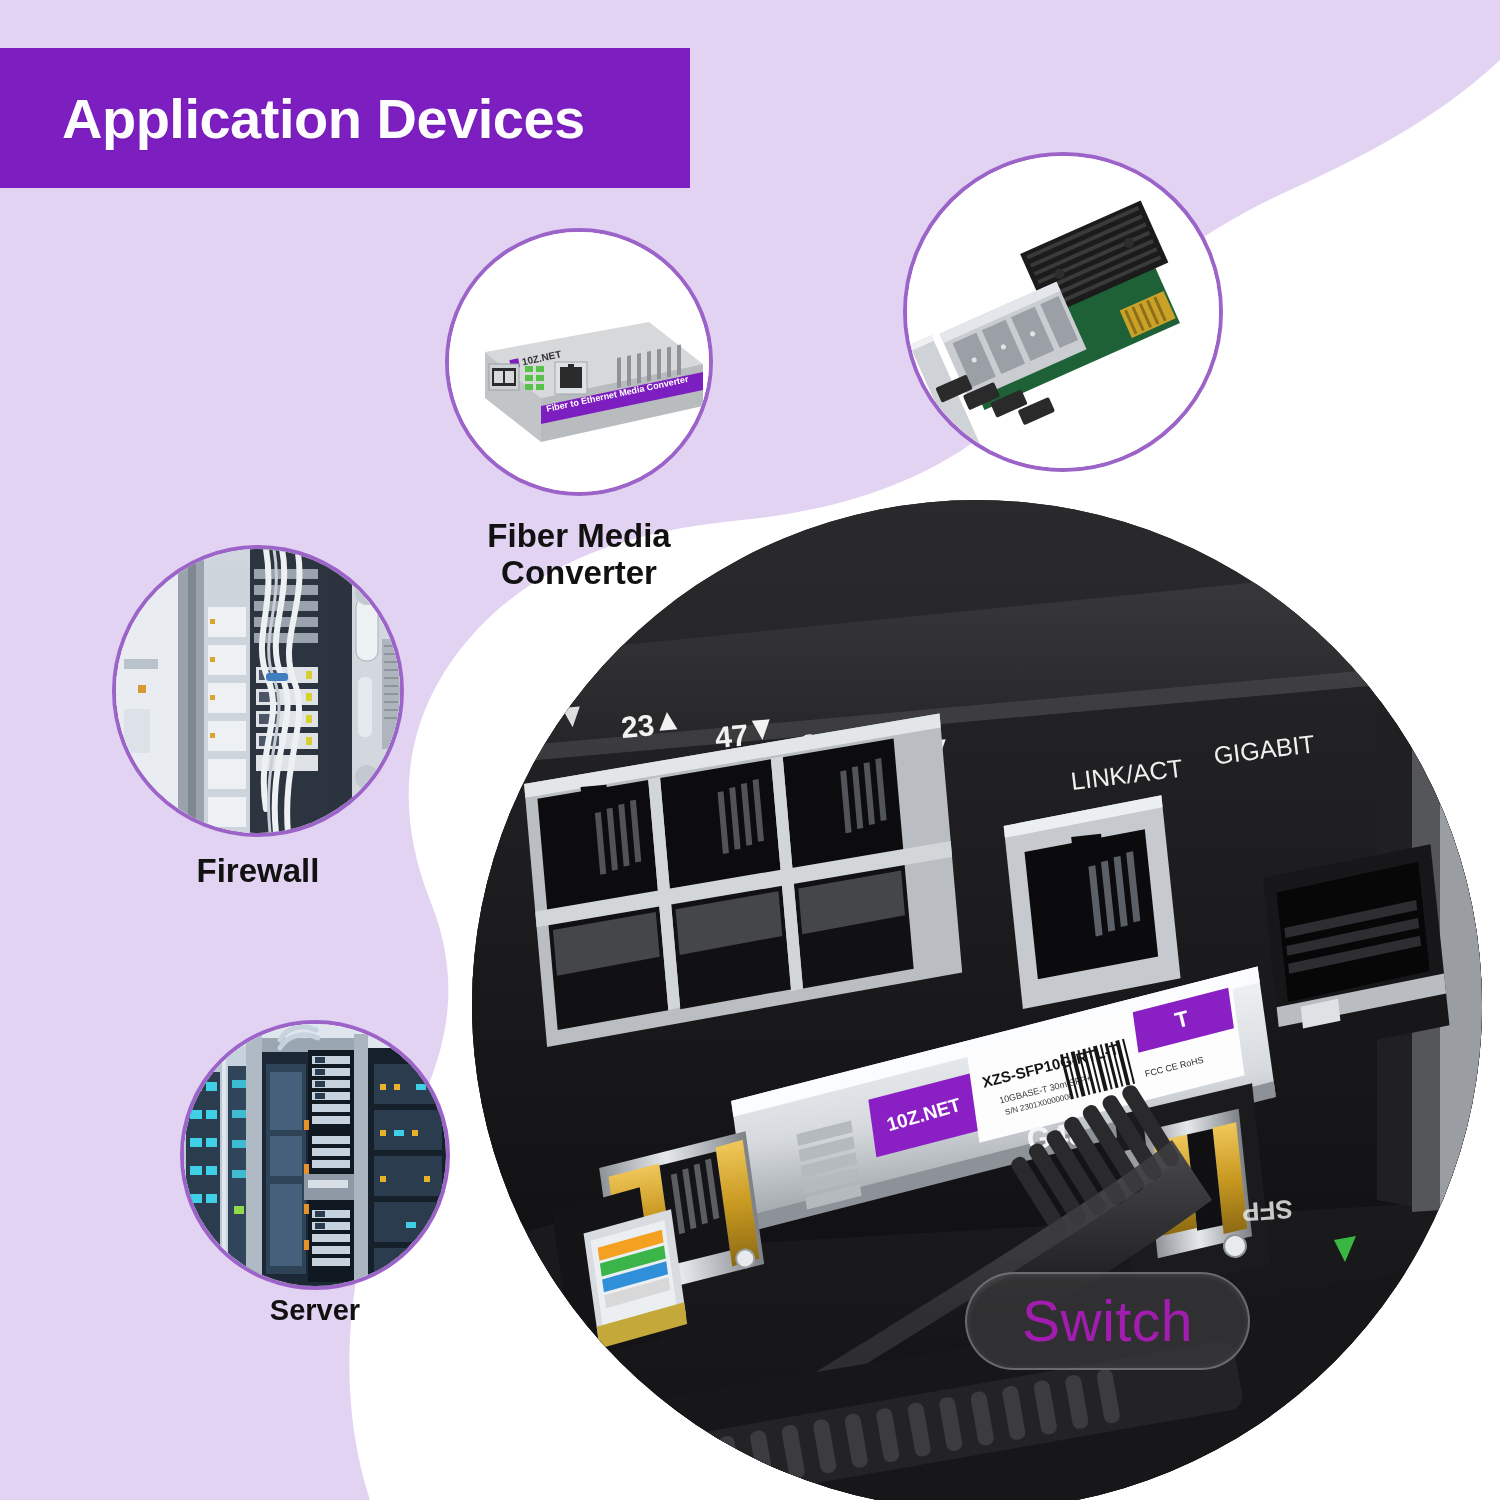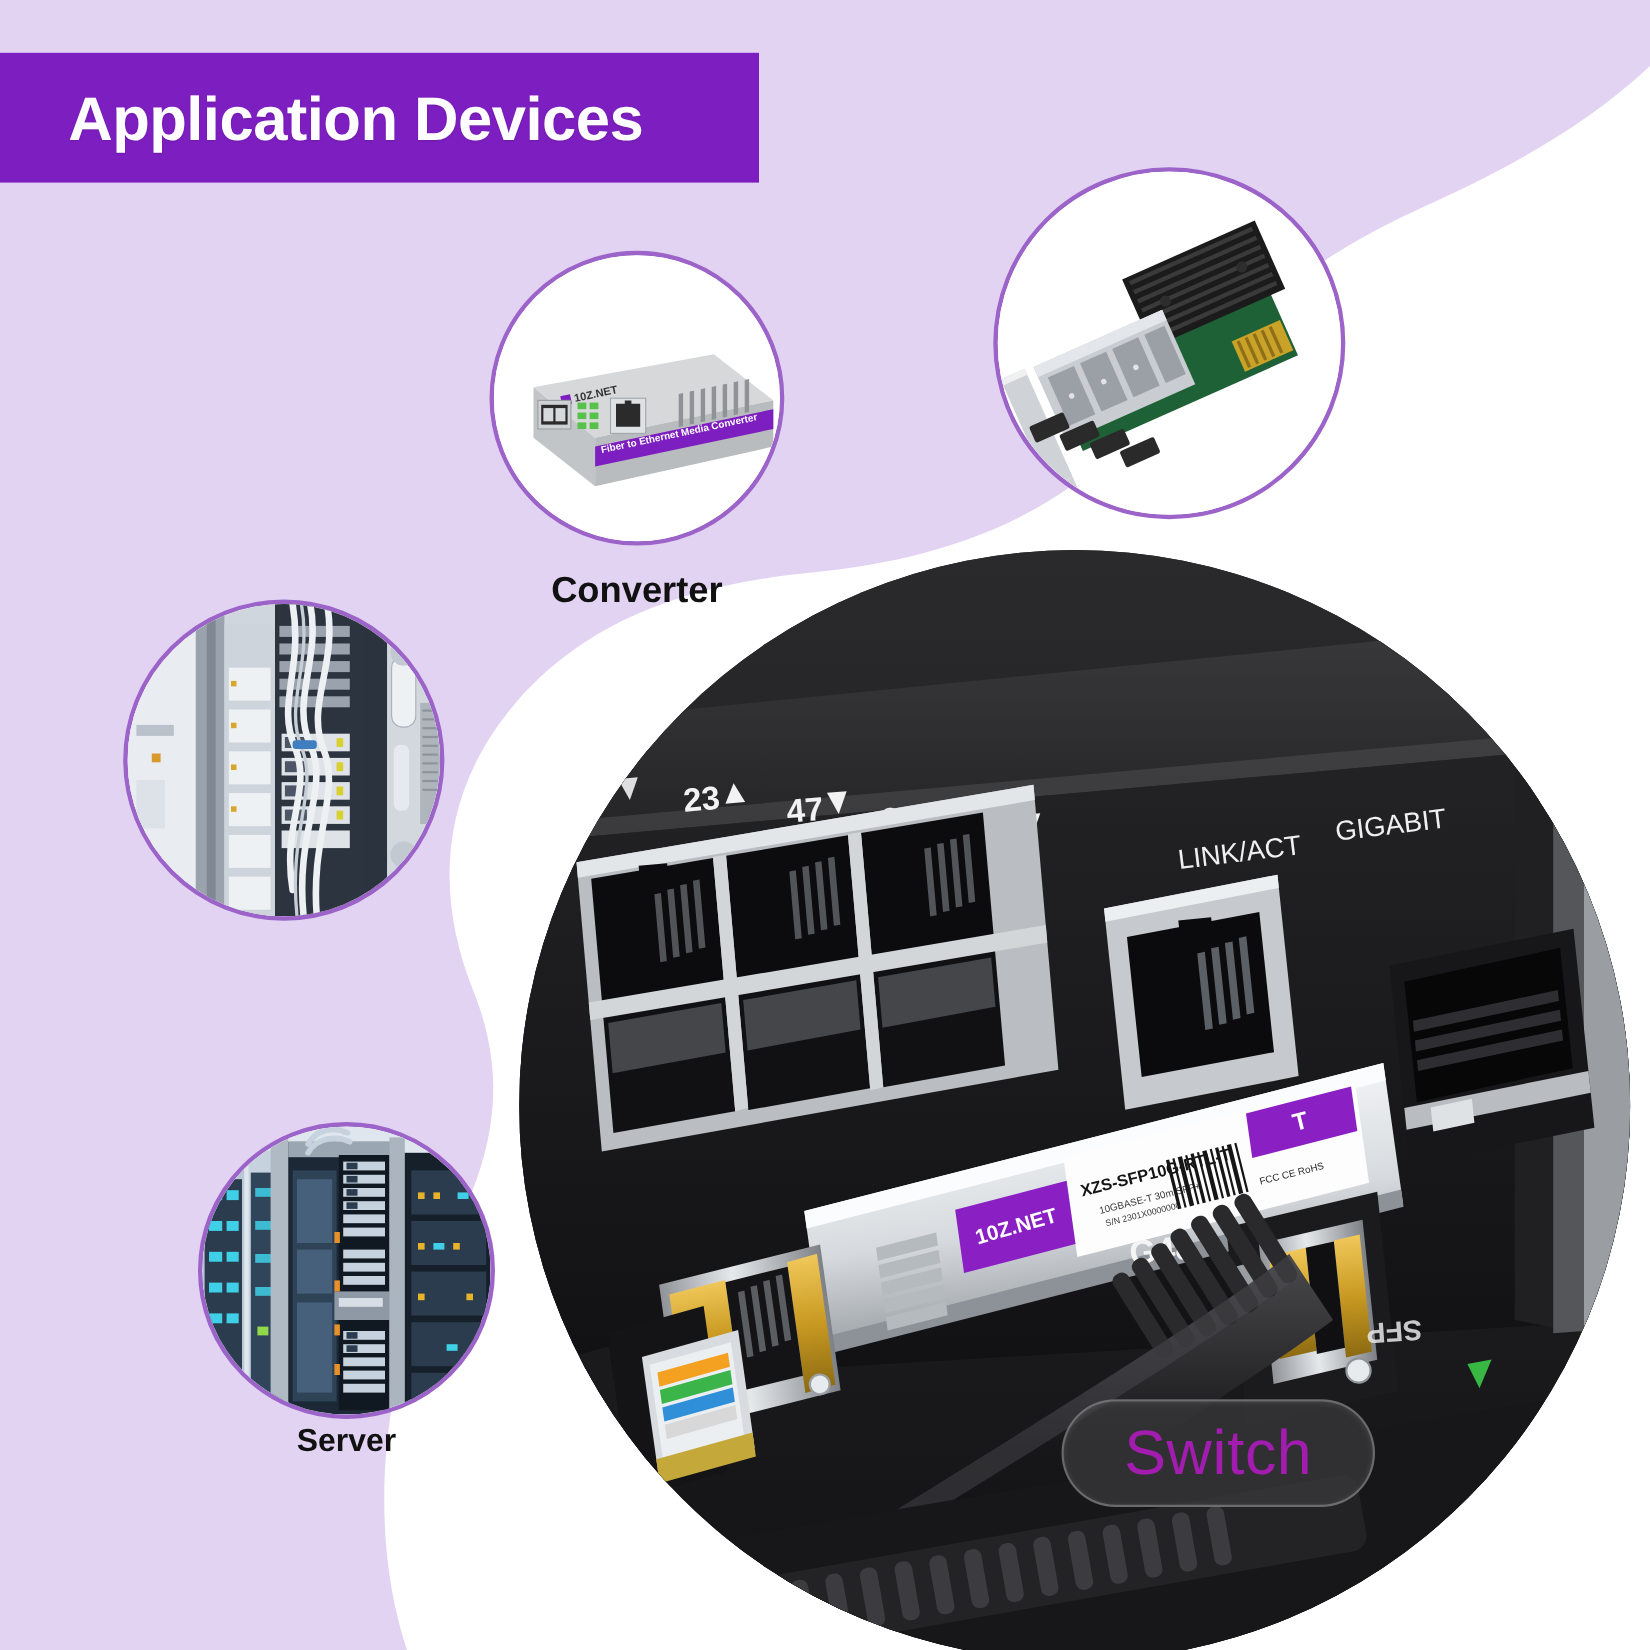--- a/index.html
+++ b/index.html
@@ -12,21 +12,21 @@
   }
 
   
   .bg-white-shape{
     position:absolute; left:0; top:0; width:1500px; height:1500px;
     z-index:1; pointer-events:none;
   }
 
   
   .title-banner{
-    position:absolute; left:0; top:48px; width:690px; height:118px;
+    position:absolute; left:0; top:48px; width:690px; height:140px;
     background:#7d1ec0; z-index:40;
     display:flex; align-items:center;
   }
   .title-banner .title-text{
     color:#fdfcff; font-size:56px; font-weight:bold;
     letter-spacing:-0.5px; padding-left:62px;
     text-shadow:0 1px 2px rgba(0,0,0,.12);
   }
 
   
@@ -226,20 +226,21 @@
         </g>
 
         <g transform="translate(88,104)">
           <rect x="0" y="-36" width="32" height="32" fill="#dfe2e5" stroke="#a3a6aa"></rect>
           <path d="M5,-31 h8 v-3 h6 v3 h8 v21 h-22 z" fill="#2b2b2b"></path>
         </g>
       </g>
     </svg>
   </div>
   <div class="circle-caption">
+    <div>Fiber Media</div>
     <div>Converter</div>
   </div>
 </div>
 
 <div class="circle-item" id="firewall-item">
   <div class="circle-photo">
     <svg width="284" height="284" viewBox="0 0 284 284" xmlns="http://www.w3.org/2000/svg">
       <rect width="284" height="284" fill="#cfd6de"></rect>
 
       <rect x="0" y="20" width="62" height="264" fill="#e9ecf0"></rect>
@@ -322,20 +323,21 @@
           <rect x="268" y="120" width="14" height="2"></rect>
         <rect x="268" y="128" width="14" height="2"></rect>
           <rect x="268" y="136" width="14" height="2"></rect>
         <rect x="268" y="144" width="14" height="2"></rect>
           <rect x="268" y="152" width="14" height="2"></rect>
         <rect x="268" y="160" width="14" height="2"></rect>
           <rect x="268" y="168" width="14" height="2"></rect>
       </g>
     </svg>
   </div>
+  <div class="circle-caption">Firewall</div>
 </div>
 
 <div class="circle-item" id="server-item">
   <div class="circle-photo">
     <svg width="262" height="262" viewBox="0 0 262 262" xmlns="http://www.w3.org/2000/svg">
       <rect width="262" height="262" fill="#dfe6ee"></rect>
 
       <g>
         <rect x="0" y="30" width="38" height="232" fill="#b9c6d4"></rect>
         <rect x="2" y="48" width="34" height="200" fill="#2b3c4e"></rect>

